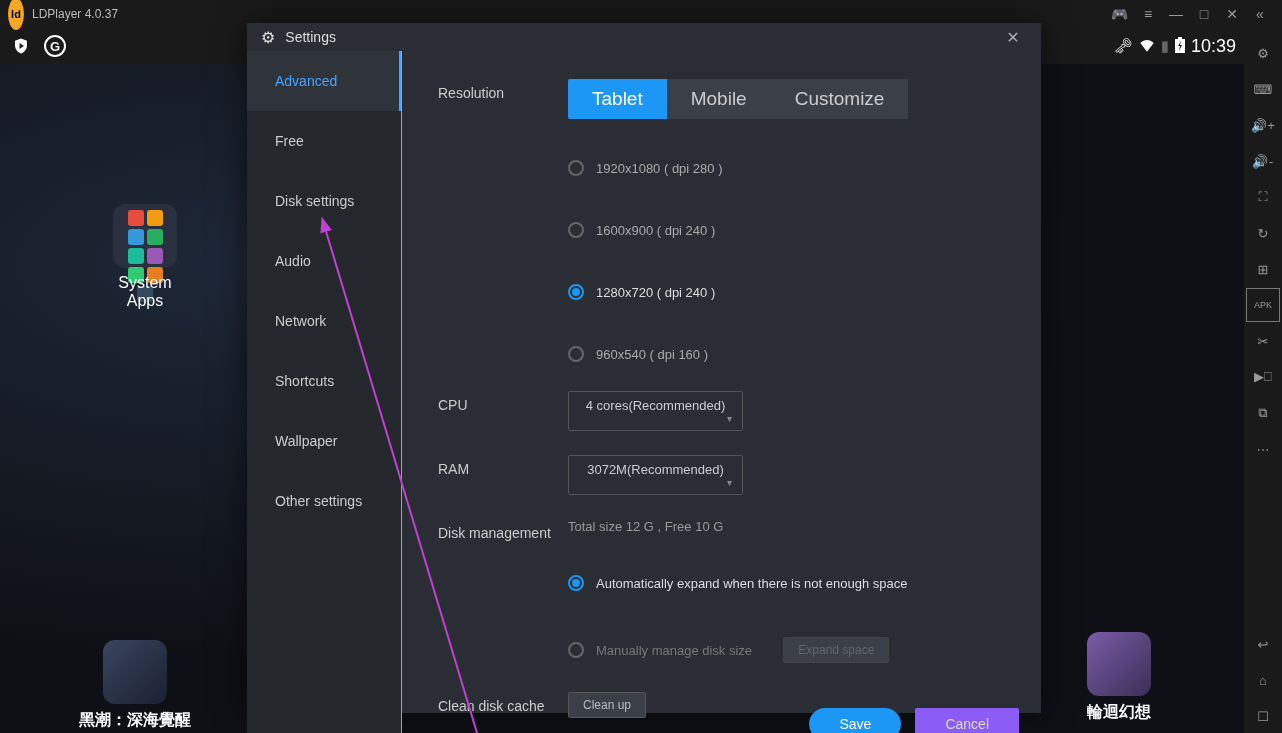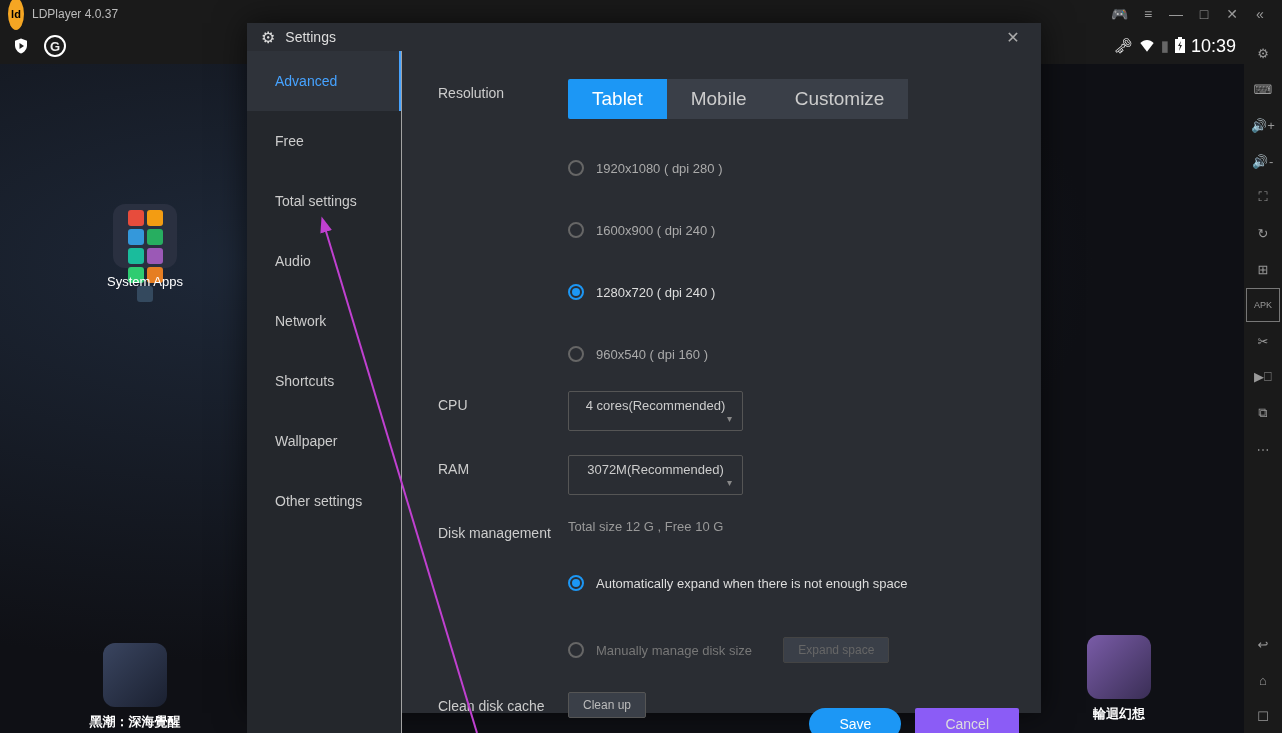--- a/index.html
+++ b/index.html
@@ -10,21 +10,21 @@
 .titlebar .logo { width: 16px; height: 32px; border-radius: 50%; background: #f5a623; display: flex; align-items: center; justify-content: center; color: #000; font-weight: bold; font-size: 11px; margin-right: 8px; }
 .titlebar .spacer { flex: 1; }
 .titlebar .tb-icon { width: 28px; height: 28px; display: flex; align-items: center; justify-content: center; color: #999; cursor: pointer; font-size: 14px; }
 
 
 .appbar { height: 36px; display: flex; align-items: center; padding: 0 10px; gap: 12px; }
 .appbar .ab-icon { width: 22px; height: 22px; display: flex; align-items: center; justify-content: center; color: #eee; font-size: 16px; font-weight: bold; }
 
 
 .desktop { position: absolute; top: 64px; left: 0; width: 1244px; height: 669px; background: radial-gradient(ellipse at 20% 30%, #1e2838, #0f1015 60%); }
-.desktop-icon { position: absolute; width: 90px; text-align: center; color: #fff; font-size: 13px; }
+.desktop-icon { position: absolute; width: 90px; text-align: center; color: #fff; font-size: 16px; }
 .desktop-icon .icon-box { width: 64px; height: 64px; margin: 0 auto 6px; border-radius: 12px; background: #2a3040; display: flex; flex-wrap: wrap; align-items: center; justify-content: center; padding: 6px; gap: 3px; }
 .desktop-icon .mini { width: 16px; height: 16px; border-radius: 3px; }
 .sys-apps { top: 140px; left: 100px; }
 .game1 { bottom: 2px; left: 70px; width: 130px; }
 .game2 { bottom: 10px; right: 60px; width: 130px; }
 .game1 .icon-box, .game2 .icon-box { background: linear-gradient(135deg, #3a4560, #1a2030); }
 
 
 .statusbar { position: absolute; top: 28px; right: 38px; height: 36px; display: flex; align-items: center; gap: 6px; color: #fff; font-size: 18px; font-weight: 500; padding: 0 8px; }
 .statusbar .st-icon { font-size: 15px; }
@@ -168,21 +168,21 @@
   <div class="modal-header">
     <span class="gear">⚙</span>
     <span>Settings</span>
     <div class="spacer"></div>
     <div class="close">✕</div>
   </div>
   <div class="modal-body">
     <div class="side">
       <div class="side-item active">Advanced</div>
       <div class="side-item">Free</div>
-      <div class="side-item">Total settings</div>
+      <div class="side-item">Disk settings</div>
       <div class="side-item">Audio</div>
       <div class="side-item">Network</div>
       <div class="side-item">Shortcuts</div>
       <div class="side-item">Wallpaper</div>
       <div class="side-item">Other settings</div>
     </div>
 
     <div class="content">
 
       <div class="row">

